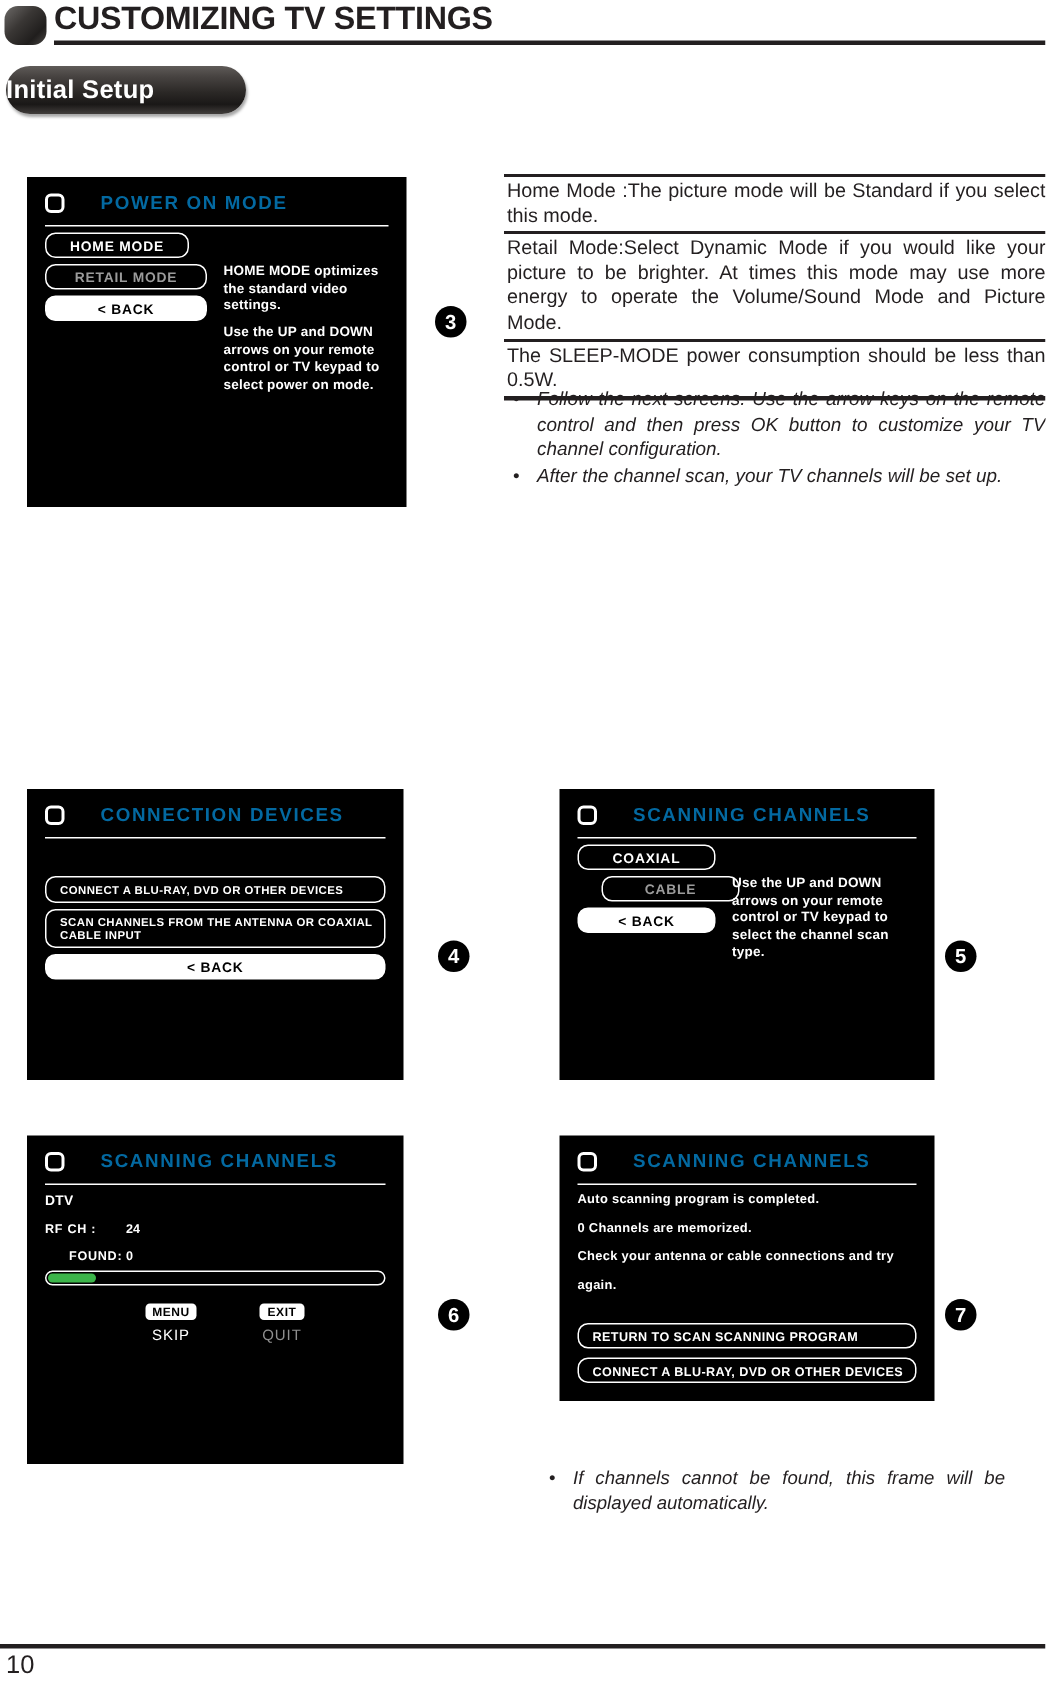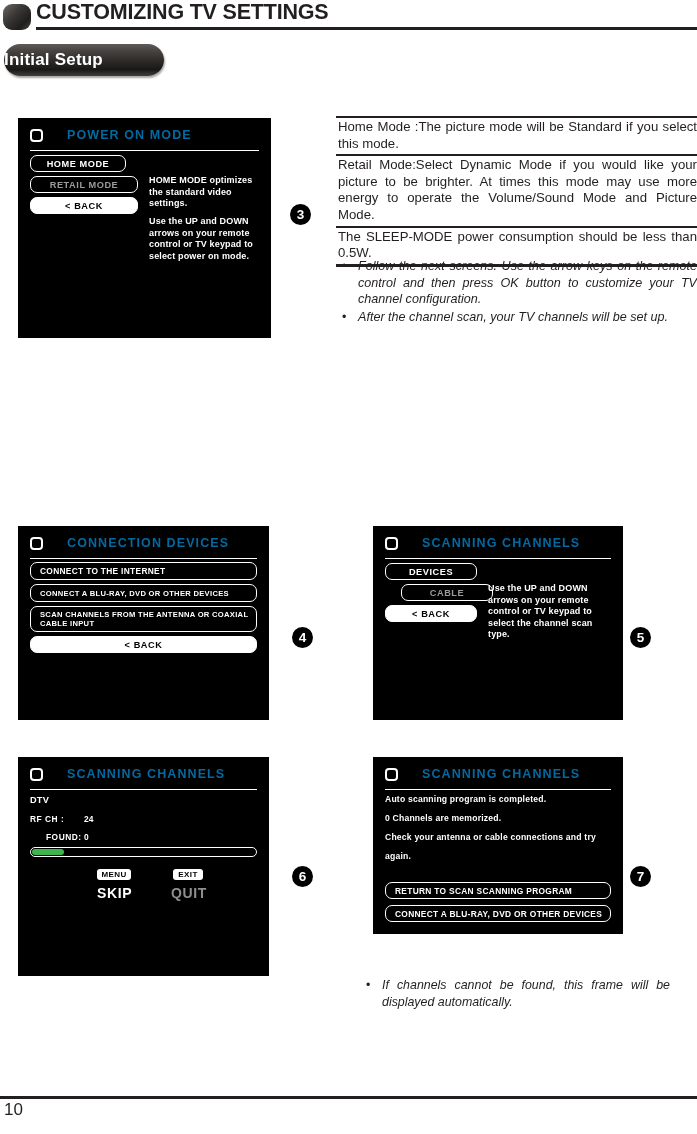--- a/index.html
+++ b/index.html
@@ -187,22 +187,22 @@
     border-radius: 3px;
     font-size: 8px;
     font-weight: bold;
     letter-spacing: 0.4px;
     display: flex;
     align-items: center;
     justify-content: center;
   }
   .key-caption {
     position: absolute;
-    font-size: 14px;
-    font-weight: bold;
+    font-size: 10px;
+    font-weight: normal;
     letter-spacing: 0.6px;
     color: #ffffff;
     text-align: center;
   }
   .key-caption.dim { color: #8f8f8f; }
 
   
   .step-marker {
     position: absolute;
     width: 21px; height: 21px;
@@ -309,34 +309,33 @@
   <div class="osd-help" style="left:131px; top:79px; width:118px;">Use the UP and DOWN arrows on your remote control or TV keypad to select power on mode.</div>
 </div>
 
 <div class="osd" style="left:18px; top:526px; width:251px; height:194px;">
   <div class="osd-title-row">
     <div class="osd-sq-icon"></div>
     <div class="osd-title">CONNECTION DEVICES</div>
   </div>
   <div class="osd-hr" style="left:12px; top:32px; width:227px;"></div>
 
-  <div class="osd-btn left-align" style="left:12px; top:36px; width:227px; height:18px; font-size:8.4px;">CONNECT TO THE INTERNET</div>
   <div class="osd-btn left-align" style="left:12px; top:58px; width:227px; height:18px; font-size:7.6px;">CONNECT A  BLU-RAY, DVD OR OTHER DEVICES</div>
   <div class="osd-btn left-align" style="left:12px; top:80px; width:227px; height:26px; font-size:7.6px; align-items:center;">SCAN CHANNELS FROM THE ANTENNA OR COAXIAL CABLE INPUT</div>
   <div class="osd-btn solid" style="left:12px; top:110px; width:227px; height:17px;">&lt; BACK</div>
 </div>
 
 <div class="osd" style="left:373px; top:526px; width:250px; height:194px;">
   <div class="osd-title-row">
     <div class="osd-sq-icon"></div>
     <div class="osd-title">SCANNING CHANNELS</div>
   </div>
   <div class="osd-hr" style="left:12px; top:32px; width:226px;"></div>
 
-  <div class="osd-btn" style="left:12px; top:37px; width:92px; height:17px;">DEVICES</div>
+  <div class="osd-btn" style="left:12px; top:37px; width:92px; height:17px;">COAXIAL</div>
   <div class="osd-btn dim" style="left:28px; top:58px; width:92px; height:17px;">CABLE</div>
   <div class="osd-btn solid" style="left:12px; top:79px; width:92px; height:17px;">&lt; BACK</div>
 
   <div class="osd-help" style="left:115px; top:38px; width:126px;">Use the UP and DOWN arrows on your remote control or TV keypad to select the channel scan type.</div>
 </div>
 
 <div class="osd" style="left:18px; top:757px; width:251px; height:219px;">
   <div class="osd-title-row">
     <div class="osd-sq-icon"></div>
     <div class="osd-title">SCANNING CHANNELS</div>

